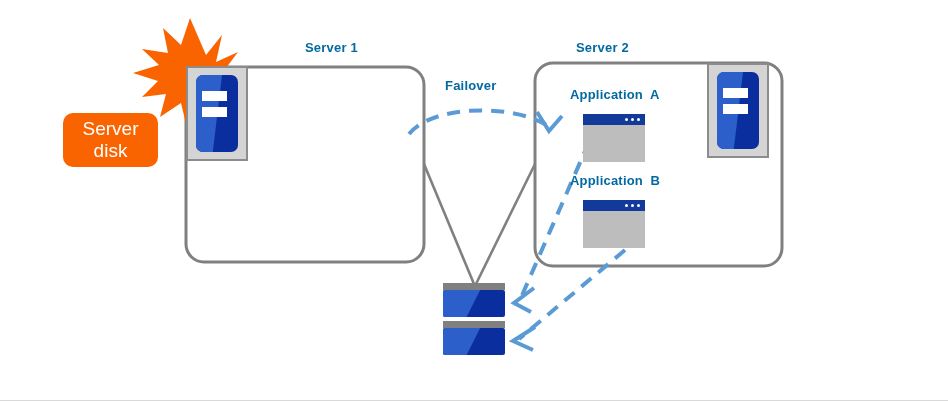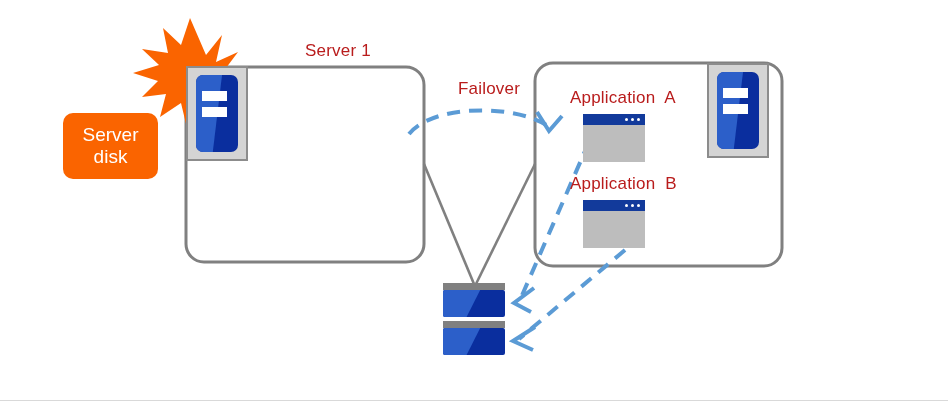--- a/index.html
+++ b/index.html
@@ -21,40 +21,41 @@
   }
   #vector-layer {
     position: absolute;
     left: 0;
     top: 0;
     width: 948px;
     height: 401px;
   }
   .lbl {
     position: absolute;
-    color: #b91c1c;
-    font-size: 17px;
+    color: #0369a1;
+    font-size: 13px;
     line-height: 1.15;
     white-space: pre;
     letter-spacing: 0.2px;
+    font-weight: bold;
   }
   #label-server1 { left: 305px; top: 41px; }
   #label-server2 { left: 576px; top: 41px; }
   #label-app-a   { left: 570px; top: 88px; }
   #label-app-b   { left: 570px; top: 174px; }
   #label-shared-disk { left: 423px; top: 367px; }
-  #label-failover { left: 458px; top: 79px; }
+  #label-failover { left: 445px; top: 79px; }
 
   
   #server-down-callout {
     position: absolute;
     left: 63px;
     top: 113px;
     width: 95px;
-    height: 66px;
+    height: 54px;
     background: #FA6400;
     border-radius: 10px;
     box-sizing: border-box;
     display: flex;
     flex-direction: column;
     align-items: center;
     justify-content: center;
   }
   #server-down-callout .ln {
     color: #ffffff;
@@ -227,17 +228,18 @@
 
   <div id="shared-disk">
     <div class="platter-bar"></div>
     <div class="platter"></div>
     <div class="gap"></div>
     <div class="platter-bar"></div>
     <div class="platter"></div>
   </div>
 
   <div class="lbl" id="label-server1">Server 1</div>
+  <div class="lbl" id="label-server2">Server 2</div>
   <div class="lbl" id="label-app-a">Application  A</div>
   <div class="lbl" id="label-app-b">Application  B</div>
   <div class="lbl" id="label-failover">Failover</div>
 
 </div>
 
 </body></html>

